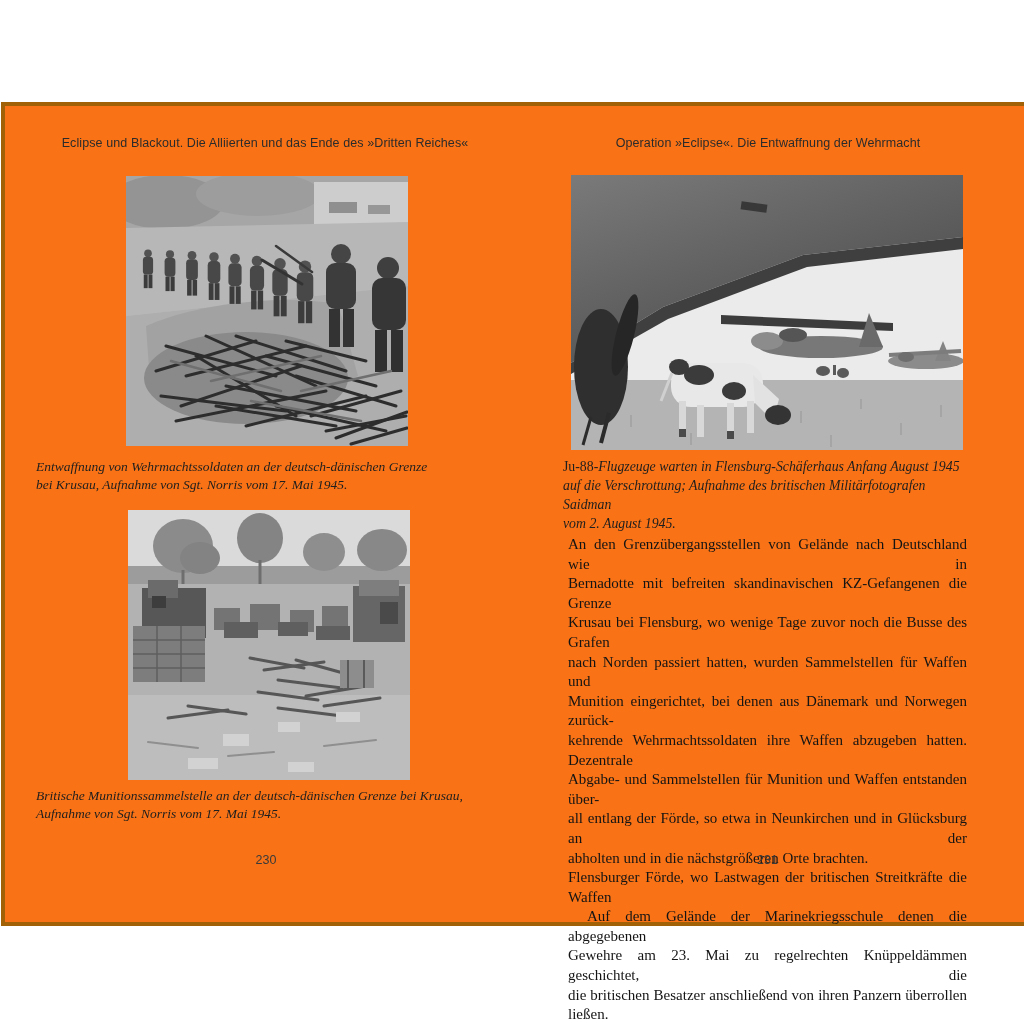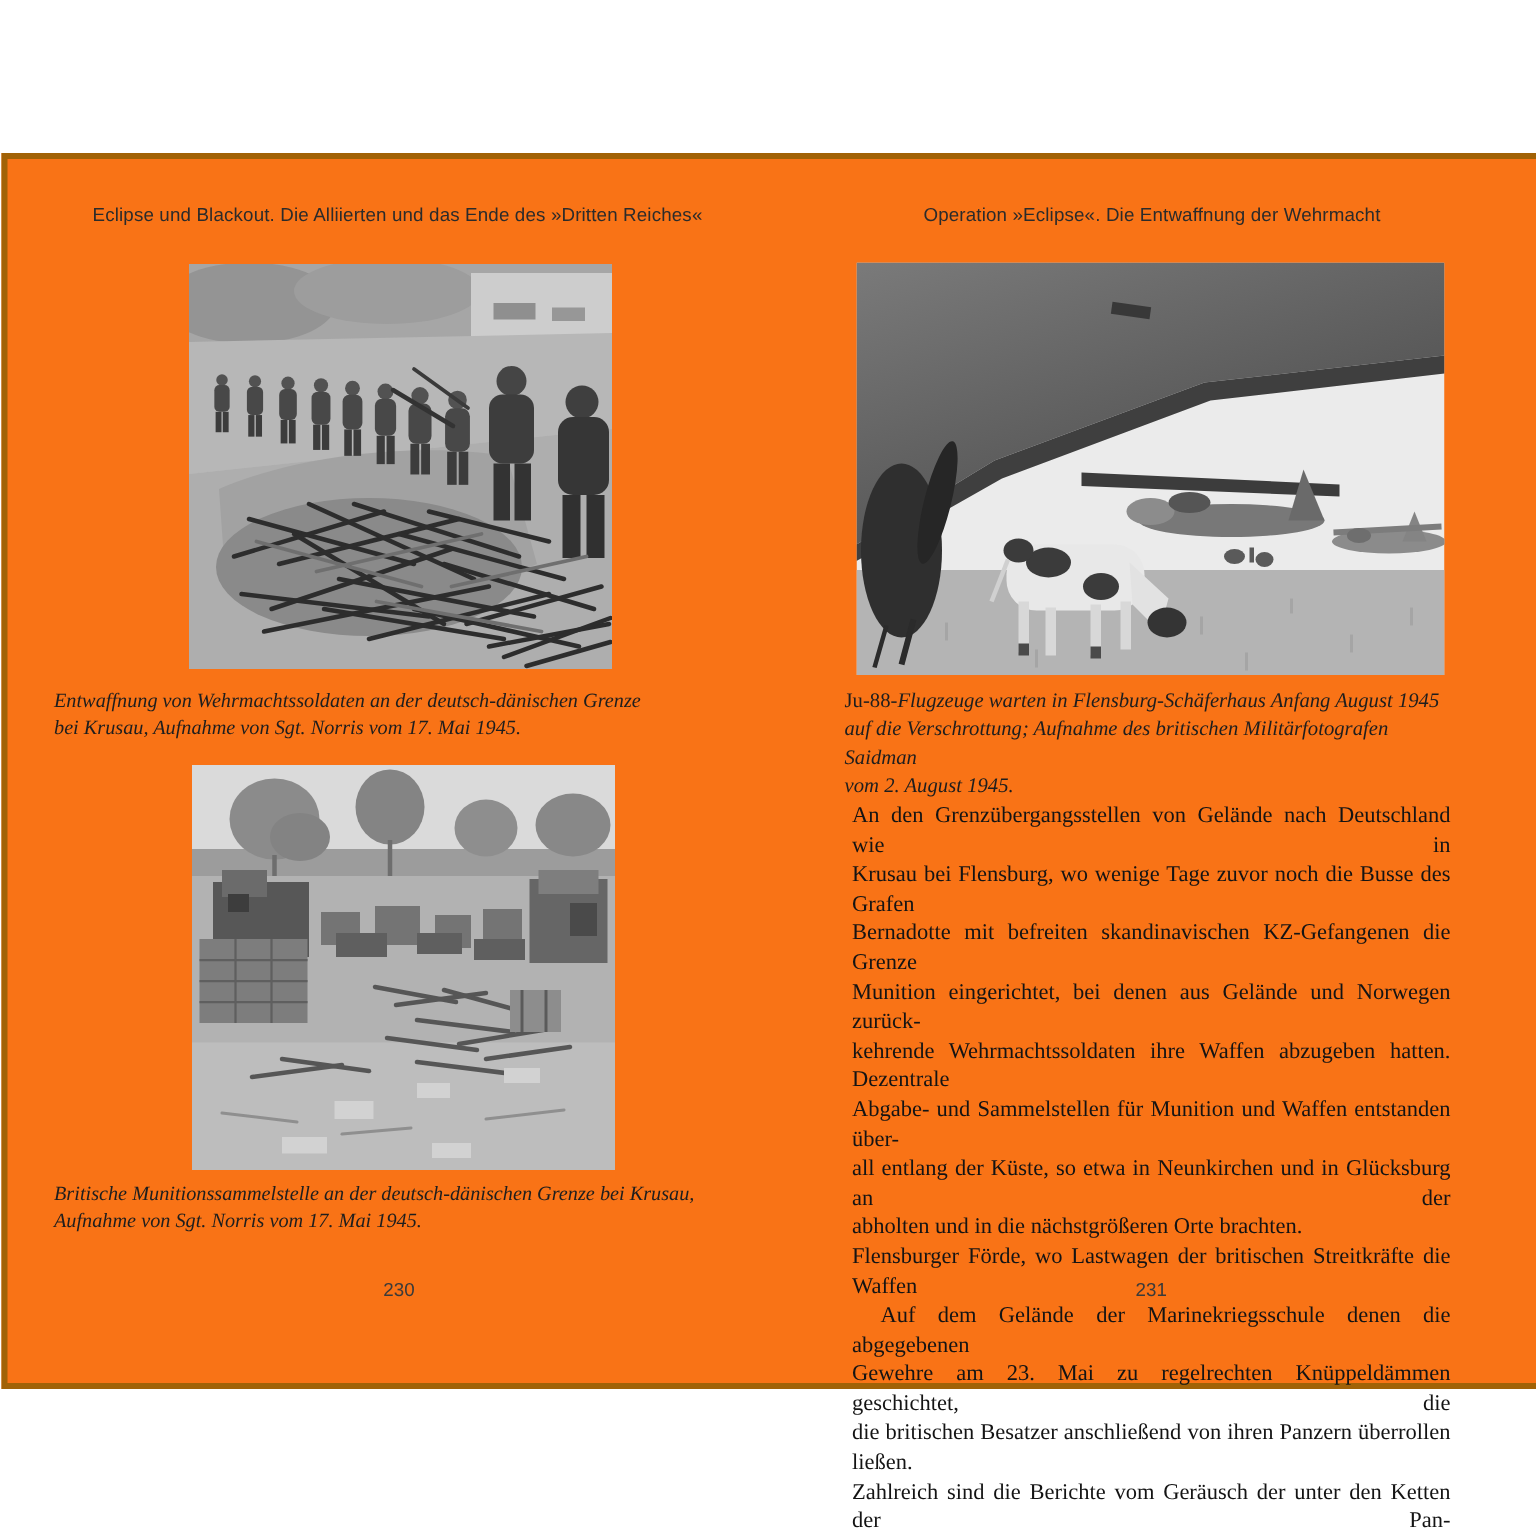--- a/index.html
+++ b/index.html
@@ -271,26 +271,27 @@
     </svg>
   </figure>
   <div class="caption" id="capR">
       <div class="caption-line"><span class="roman">Ju-88-</span>Flugzeuge warten in Flensburg-Schäferhaus Anfang August 1945</div>
       <div class="caption-line">auf die Verschrottung; Aufnahme des britischen Militärfotografen Saidman</div>
       <div class="caption-line">vom 2. August 1945.</div>
     </div>
 
   <div class="body-text">
       <div class="body-line">An den Grenzübergangsstellen von Gelände nach Deutschland wie in</div>
+      <div class="body-line">Bernadotte mit befreiten skandinavischen KZ-Gefangenen die Grenze</div>
       <div class="body-line">Krusau bei Flensburg, wo wenige Tage zuvor noch die Busse des Grafen</div>
-      <div class="body-line">Bernadotte mit befreiten skandinavischen KZ-Gefangenen die Grenze</div>
-      <div class="body-line">Munition eingerichtet, bei denen aus Gelände und Norwegen zurück-</div>
+      <div class="body-line">nach Norden passiert hatten, wurden Sammelstellen für Waffen und</div>
+      <div class="body-line">Munition eingerichtet, bei denen aus Dänemark und Norwegen zurück-</div>
       <div class="body-line">kehrende Wehrmachtssoldaten ihre Waffen abzugeben hatten. Dezentrale</div>
       <div class="body-line">Abgabe- und Sammelstellen für Munition und Waffen entstanden über-</div>
-      <div class="body-line">all entlang der Küste, so etwa in Neunkirchen und in Glücksburg an der</div>
+      <div class="body-line">all entlang der Förde, so etwa in Neunkirchen und in Glücksburg an der</div>
       <div class="body-line para-end">abholten und in die nächstgrößeren Orte brachten.</div>
       <div class="body-line">Flensburger Förde, wo Lastwagen der britischen Streitkräfte die Waffen</div>
       <div class="body-line indent">Auf dem Gelände der Marinekriegsschule denen die abgegebenen</div>
       <div class="body-line">Gewehre am 23. Mai zu regelrechten Knüppeldämmen geschichtet, die</div>
       <div class="body-line">die britischen Besatzer anschließend von ihren Panzern überrollen ließen.</div>
       <div class="body-line">Zahlreich sind die Berichte vom Geräusch der unter den Ketten der Pan-</div>
     </div>
 
   <div class="folio" id="folio-right">231</div>
 

